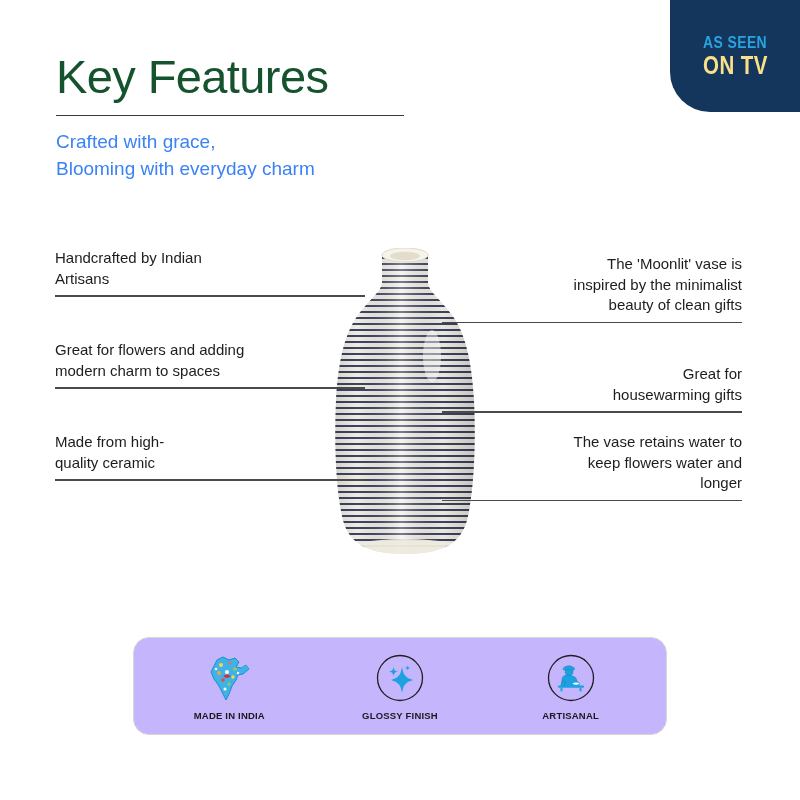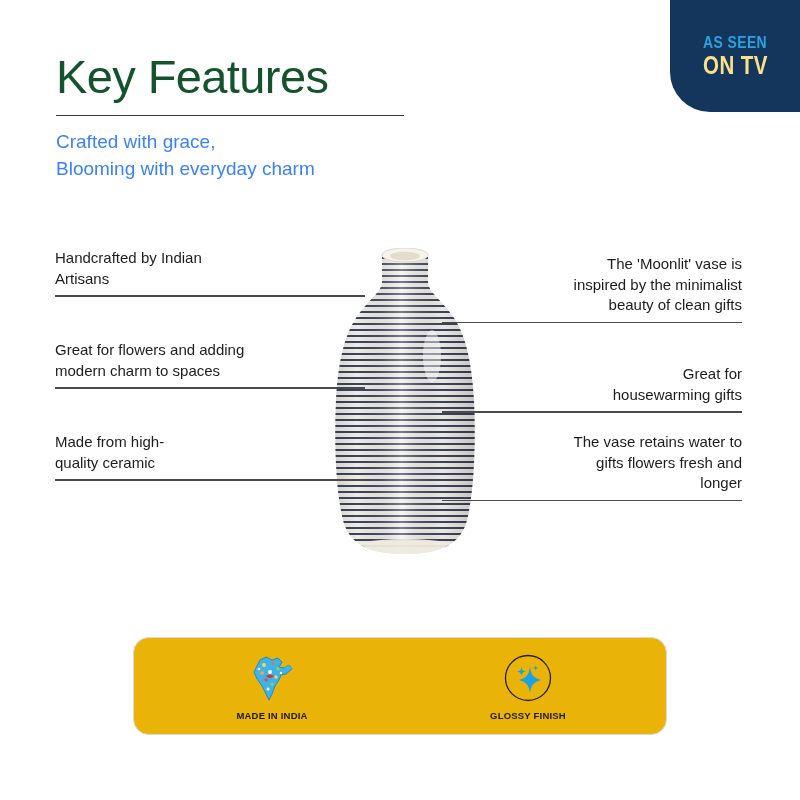--- a/index.html
+++ b/index.html
@@ -127,21 +127,21 @@
 
   
   .badge-strip {
     position: absolute;
     left: 133px;
     top: 637px;
     width: 534px;
     height: 98px;
     border: 1.3px solid #d8d8d8;
     border-radius: 16px;
-    background: #eab308;
+    background: #c4b5fd;
     display: flex;
     align-items: center;
     justify-content: space-around;
     box-sizing: border-box;
     padding: 0 10px;
   }
   .badge {
     display: flex;
     flex-direction: column;
     align-items: center;
@@ -295,21 +295,21 @@
 beauty of clean gifts</div>
     <div class="feature-rule"></div>
   </div>
   <div class="feature rf1">
     <div class="feature-text">Great for
 housewarming gifts</div>
     <div class="feature-rule"></div>
   </div>
   <div class="feature rf2">
     <div class="feature-text">The vase retains water to
-gifts flowers fresh and
+keep flowers water and
 longer</div>
     <div class="feature-rule"></div>
   </div>
 </div>
 
 <div class="badge-strip">
 
   <div class="badge">
     <div class="badge-icon">
       <svg width="48" height="50" viewBox="0 0 48 50" xmlns="http://www.w3.org/2000/svg">
@@ -343,15 +343,42 @@
                  C25.6,31.6 23.4,29.4 16,27 C23.4,24.6 25.6,22.4 27,14 Z" fill="#1ca2e0"></path>
         <path d="M18.5,14 C19.1,17.1 19.9,17.9 23,18.6 C19.9,19.3 19.1,20.1 18.5,23.2
                  C17.9,20.1 17.1,19.3 14,18.6 C17.1,17.9 17.9,17.1 18.5,14 Z" fill="#1ca2e0"></path>
         <path d="M32.6,12.2 C32.9,14 33.4,14.5 35.2,14.9 C33.4,15.3 32.9,15.8 32.6,17.6
                  C32.3,15.8 31.8,15.3 30,14.9 C31.8,14.5 32.3,14 32.6,12.2 Z" fill="#1ca2e0"></path>
       </svg>
     </div>
     <div class="badge-label">GLOSSY FINISH</div>
   </div>
 
+  <div class="badge">
+    <div class="badge-icon">
+      <svg width="50" height="50" viewBox="0 0 50 50" xmlns="http://www.w3.org/2000/svg">
+        <circle cx="25" cy="25" r="22.5" fill="none" stroke="#231f20" stroke-width="1.3"></circle>
+        <g fill="#1ca2e0" stroke="#1587bd" stroke-width="0.6">
+
+          <path d="M17.6,14.8 q4.6,-3.6 9.4,-0.6 l1.6,1 l-0.6,1.6 l-11,0 Z"></path>
+
+          <path d="M19.2,17 q4.2,-0.8 7.8,0 q0.4,3.6 -1.6,5.2 q-2.6,1.6 -4.8,0 q-1.8,-1.6 -1.4,-5.2 Z"></path>
+
+          <path d="M17.2,23.4 q3,-1.6 5.6,-1.2 q3,0.4 5.6,1.6 q2.4,1.2 2.6,5.6 l0.2,4 l-15.6,0 l0.2,-5 q0.2,-3.6 1.4,-5 Z"></path>
+
+          <path d="M17.4,27.6 q-2.4,2.2 -2.6,5 l3.6,0 q0.2,-2.4 1.6,-3.6 Z"></path>
+          <path d="M30.4,27.8 q2.6,2 3,4.8 l-3.6,0 q-0.3,-2.2 -1.6,-3.4 Z"></path>
+        </g>
+
+        <g fill="#1ca2e0">
+          <rect x="12" y="32.4" width="26" height="2.3" rx="0.8"></rect>
+          <rect x="14.5" y="34.7" width="2" height="3.6"></rect>
+          <rect x="33.5" y="34.7" width="2" height="3.6"></rect>
+        </g>
+
+        <ellipse cx="30" cy="30.6" rx="3.4" ry="1.7" fill="#ffffff" stroke="#1ca2e0" stroke-width="1"></ellipse>
+      </svg>
+    </div>
+    <div class="badge-label">ARTISANAL</div>
+  </div>
 
 
 </div>
 
 </body></html>

